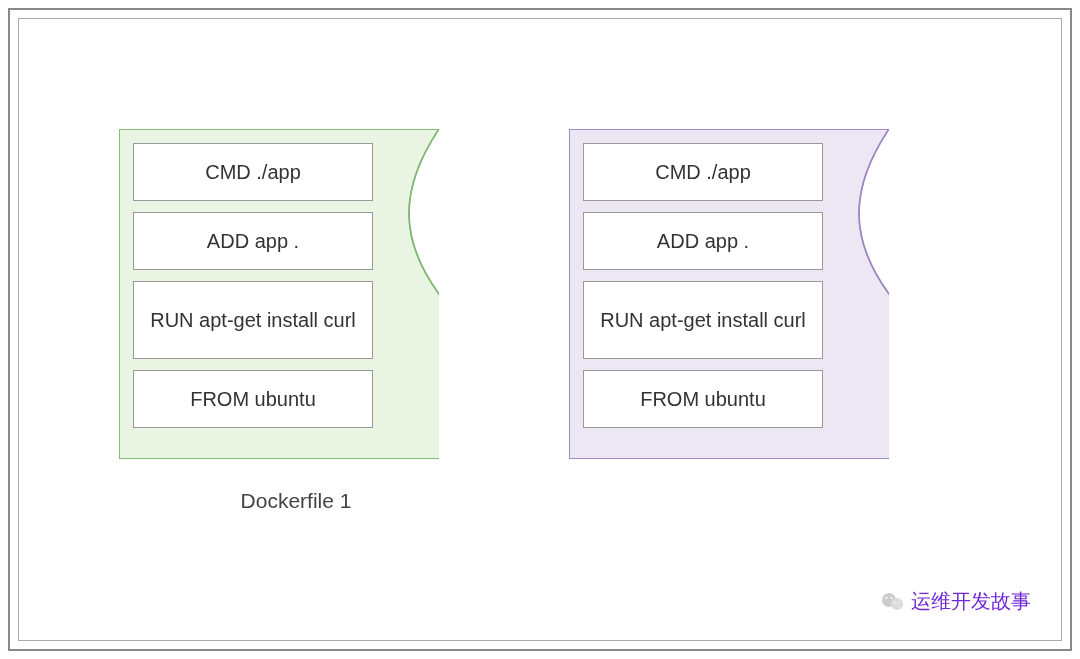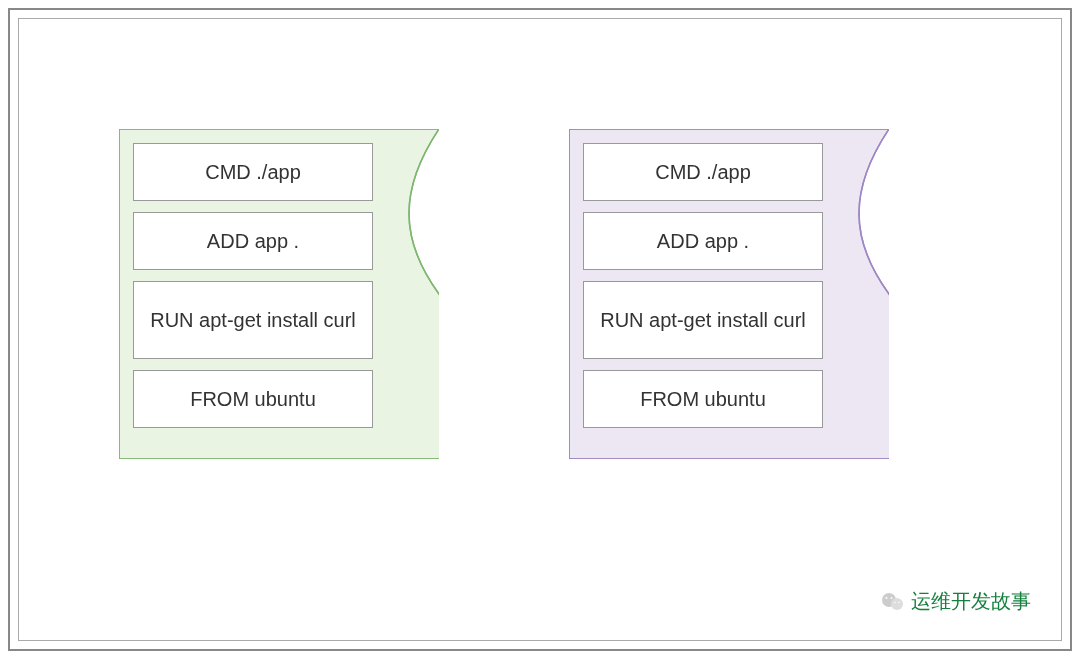--- a/index.html
+++ b/index.html
@@ -84,21 +84,21 @@
       font-size: 21px;
       color: #444444;
     }
     .watermark {
       position: absolute;
       right: 30px;
       bottom: 25px;
       display: flex;
       align-items: center;
       gap: 6px;
-      color: #15803d;
+      color: #6d28d9;
       font-size: 20px;
     }
     .watermark svg {
       width: 24px;
       height: 24px;
     }
   </style>
 </head>
 <body>
 
@@ -109,20 +109,21 @@
       <svg class="wavy-bg" viewBox="0 0 320 330" preserveAspectRatio="none">
         <path d="M 0 0 L 320 0 C 280 60, 280 110, 320 165 C 360 220, 360 270, 320 330 L 0 330 Z" stroke="#7fb770" stroke-width="1.5" fill="#e9f4e3"></path>
         <path d="M 0 0 L 320 0 C 280 60, 280 110, 320 165 C 360 220, 360 270, 320 330 L 0 330 Z" fill="none" stroke="#7fb770" stroke-width="1.5"></path>
       </svg>
       <div class="layer-stack">
         <div class="layer-box">CMD ./app</div>
         <div class="layer-box">ADD app .</div>
         <div class="layer-box tall">RUN apt-get install curl</div>
         <div class="layer-box">FROM ubuntu</div>
       </div>
+      <div class="caption">Dockerfile 1</div>
     </div>
 
     <div class="dockerfile-shape dockerfile-2">
       <svg class="wavy-bg" viewBox="0 0 320 330" preserveAspectRatio="none">
         <path d="M 0 0 L 320 0 C 280 60, 280 110, 320 165 C 360 220, 360 270, 320 330 L 0 330 Z" stroke="#9d87c4" stroke-width="1.5" fill="#ece7f3"></path>
         <path d="M 0 0 L 320 0 C 280 60, 280 110, 320 165 C 360 220, 360 270, 320 330 L 0 330 Z" fill="none" stroke="#9d87c4" stroke-width="1.5"></path>
       </svg>
       <div class="layer-stack">
         <div class="layer-box">CMD ./app</div>
         <div class="layer-box">ADD app .</div>

